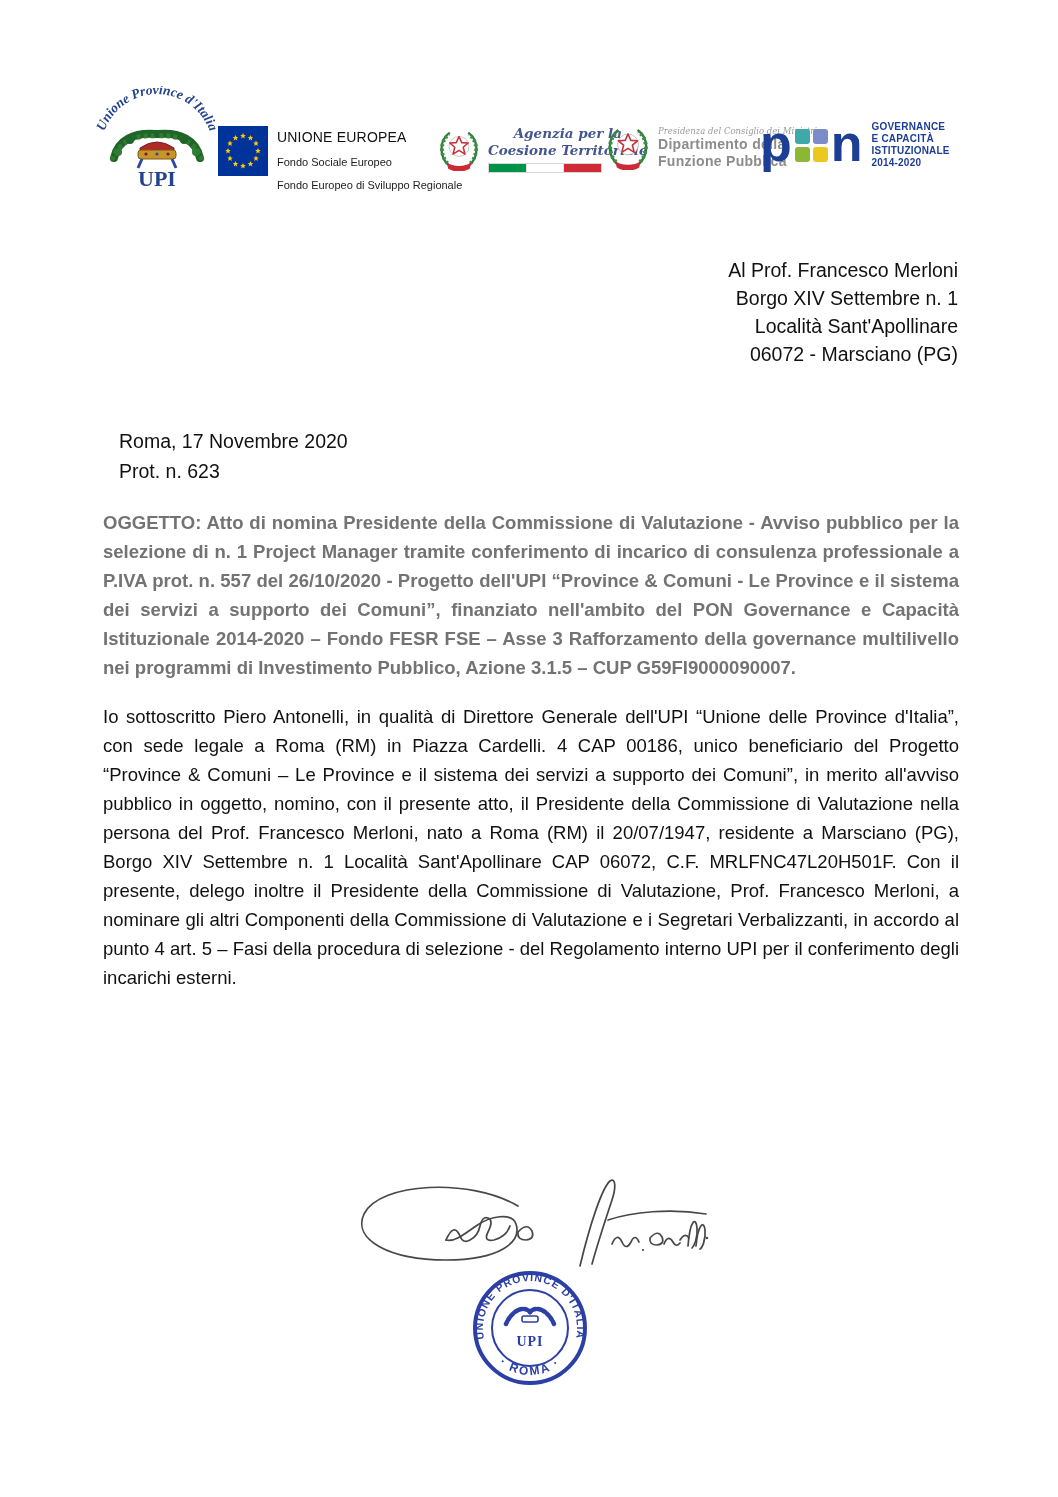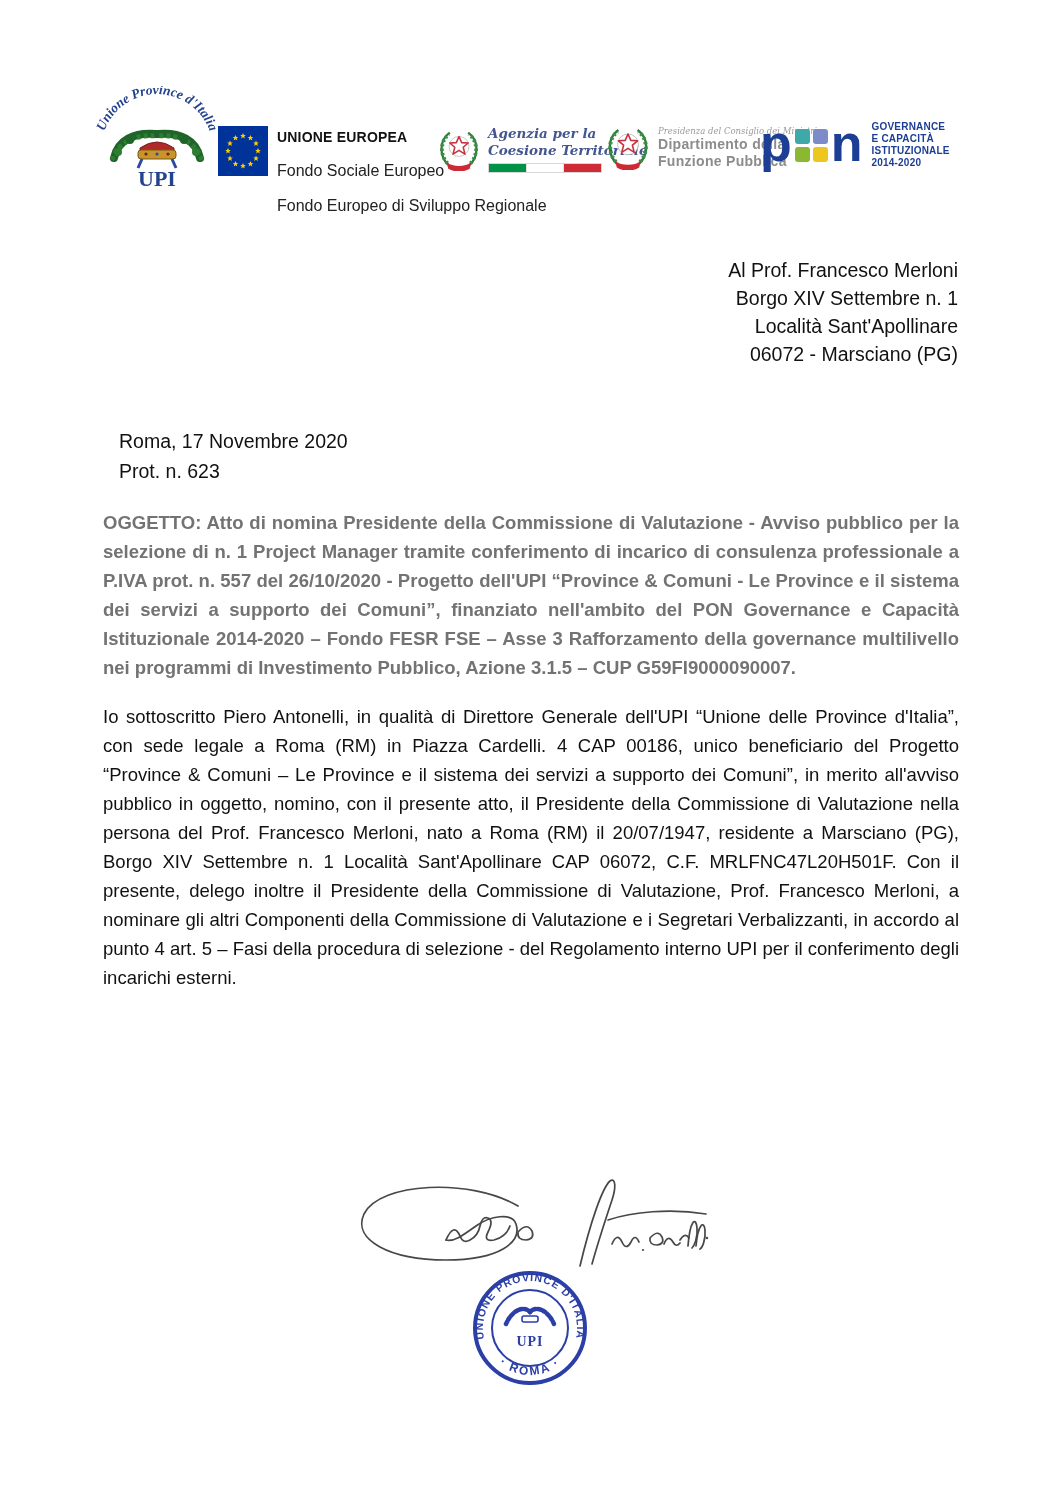--- a/index.html
+++ b/index.html
@@ -5,26 +5,26 @@
   html,body{margin:0;padding:0;background:#fff;}
   .page{
     position:relative;width:1058px;height:1497px;background:#ffffff;
     font-family:"Liberation Sans",sans-serif;color:#161616;overflow:hidden;
   }
   
   .logo{position:absolute;}
   .upi-logo{left:96px;top:86px;}
   .eu-block{left:218px;top:126px;display:flex;align-items:flex-start;}
   .eu-text{margin-left:9px;padding-top:3px;}
-  .eu-title{font-size:14px;font-weight:bold;color:#111;letter-spacing:.2px;}
-  .eu-sub{font-size:16px;color:#222;margin-top:17px;}
+  .eu-title{font-size:14px;font-weight:normal;color:#111;letter-spacing:.2px;}
+  .eu-sub{font-size:11px;color:#222;margin-top:11px;}
   .agenzia-block{left:436px;top:123px;display:flex;align-items:flex-start;}
   .agenzia-text{margin-left:6px;padding-top:2px;}
   .script{font-family:"DejaVu Serif",serif;font-style:italic;font-weight:bold;
-          color:#44568f;font-size:13.5px;line-height:17px;}
+          color:#44568f;font-size:13.5px;line-height:17px;text-align:center;}
   .tricolore{display:flex;height:8px;width:112px;margin-top:4px;border:1px solid #d8d8d8;}
   .tricolore span{flex:1;}
   .tri-g{background:#009246;} .tri-w{background:#ffffff;border-left:1px solid #e2e2e2;border-right:1px solid #e2e2e2;} .tri-r{background:#ce2b37;}
   .dip-block{left:604px;top:120px;display:flex;align-items:flex-start;}
   .dip-text{margin-left:6px;padding-top:6px;}
   .dip-script{font-family:"DejaVu Serif",serif;font-style:italic;color:#9a9a9a;font-size:8.5px;}
   .dip-line{font-size:14px;font-weight:bold;color:#8c8c8c;line-height:17px;letter-spacing:.3px;}
   .pon-block{left:760px;top:121px;display:flex;align-items:center;}
   .pon-letter{font-size:52px;font-weight:800;color:#1c3e94;line-height:44px;
               font-family:"Liberation Sans",sans-serif;transform:translateY(-2px);}

